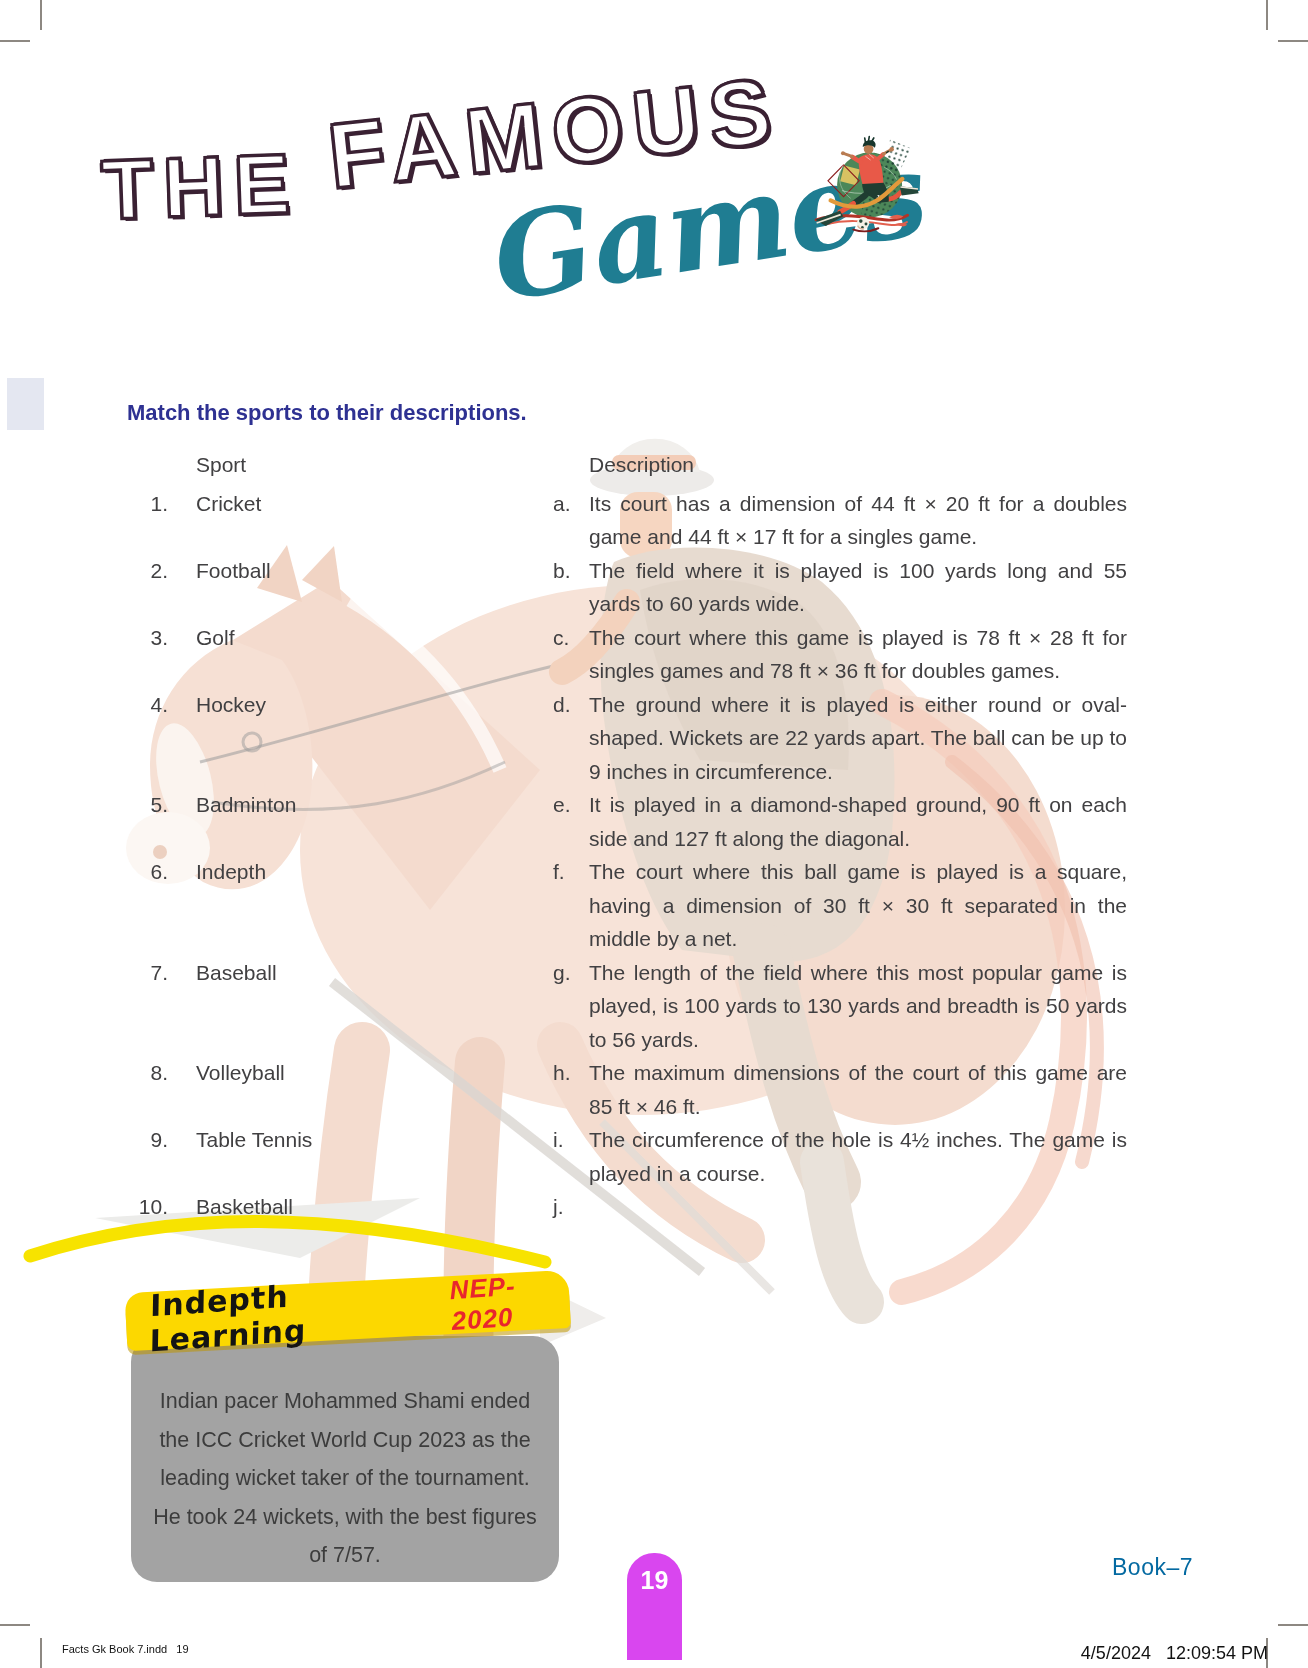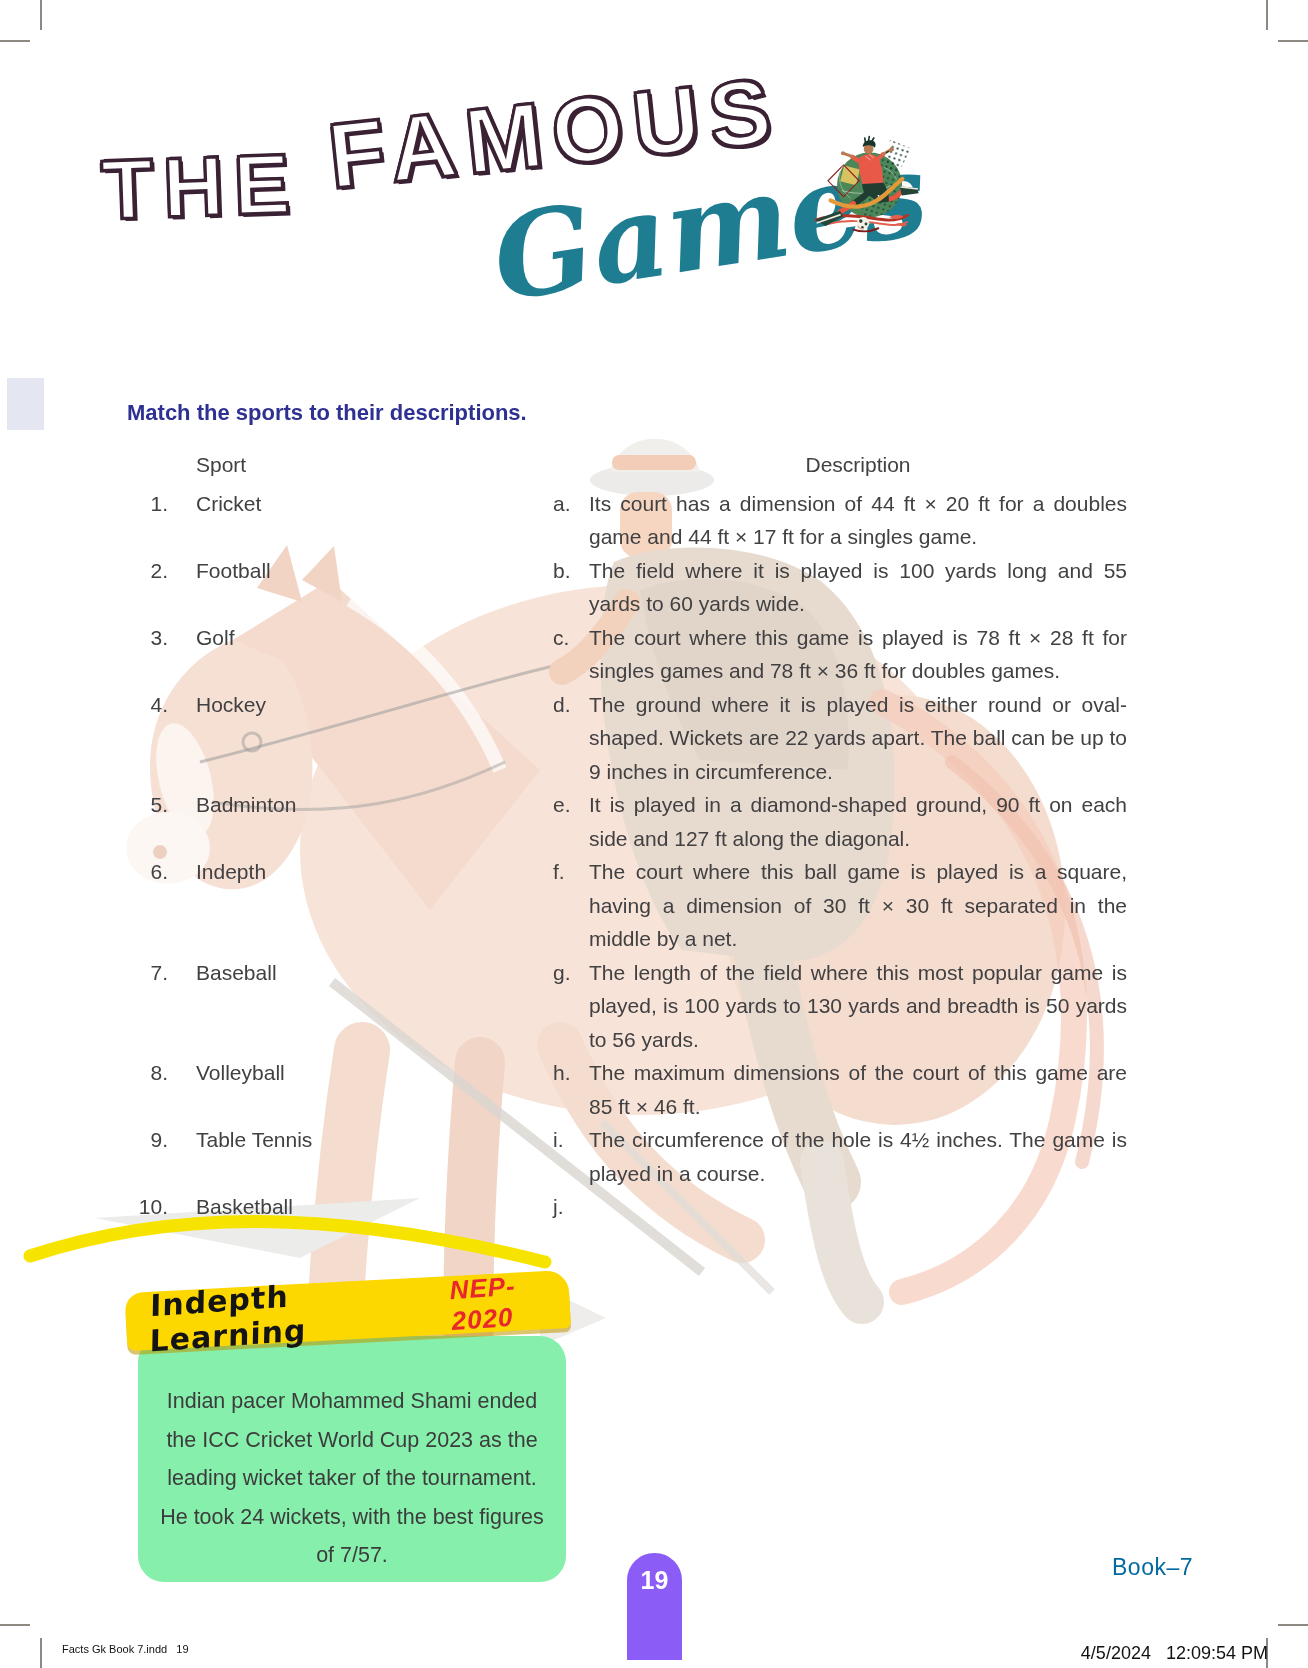--- a/index.html
+++ b/index.html
@@ -35,51 +35,51 @@
 
   
   .match-heading { position:absolute; left:127px; top:400px; font-size:22px; font-weight:bold; color:#2e3192; z-index:2; }
   .match-table {
     position:absolute; left:125px; top:448px; width:1002px; z-index:2;
     display:grid; grid-template-columns:43px 385px 36px 538px;
     font-size:21px; line-height:33.5px; color:#414042;
   }
   .th { font-weight:normal; margin-bottom:5px; }
   .sport-h { grid-column:2; padding-left:28px; }
-  .desc-h  { grid-column:4; text-align:center; }
+  .desc-h  { grid-column:4; text-align:left; }
   .cell-num   { text-align:right; }
   .cell-sport { padding-left:28px; }
   .cell-letter{ text-align:left; }
   .cell-desc  { text-align:justify; }
 
   
   .yellow-swoosh { position:absolute; left:0; top:0; z-index:1; pointer-events:none; }
   .indepth-body {
-    position:absolute; left:138px; top:1336px; width:428px; height:246px;
-    background:#86efac; border-radius:26px; z-index:3;
+    position:absolute; left:131px; top:1336px; width:428px; height:246px;
+    background:#a3a3a3; border-radius:26px; z-index:3;
     display:flex; justify-content:center;
   }
   .indepth-text { margin-top:46px; width:402px; text-align:center; font-size:21.5px; line-height:38.5px; color:#3c3c3c; }
   .indepth-banner {
     position:absolute; left:126px; top:1291px; width:444px; height:58px;
     background:#fcd800; border-radius:18px 22px 6px 8px;
     transform:rotate(-3deg); transform-origin:40px 50%;
     box-shadow:0 4px 0 rgba(190,150,0,0.55);
     display:flex; align-items:center; padding-left:24px; box-sizing:border-box; gap:16px; z-index:4;
   }
   .indepth-title {
     font-family:"DejaVu Sans", sans-serif; font-weight:bold; font-size:30px; color:#141414;
     transform:skewX(-5deg) rotate(-1deg); letter-spacing:1px;
   }
   .indepth-badge { font-weight:bold; font-style:italic; font-size:26px; color:#e8262d; letter-spacing:1px; transform:rotate(-1deg); }
 
   
   .page-badge {
     position:absolute; left:627px; top:1553px; width:55px; height:107px;
-    background:#8b5cf6; border-radius:27px 27px 0 0; z-index:4;
+    background:#d946ef; border-radius:27px 27px 0 0; z-index:4;
     color:#ffffff; font-weight:bold; font-size:25px; text-align:center;
     padding-top:13px; box-sizing:border-box;
   }
   .book-label { position:absolute; left:1112px; top:1554px; font-size:23px; color:#0369a1; letter-spacing:0.5px; z-index:4; }
   .footer-left  { position:absolute; left:62px;  top:1643px; font-size:11px; color:#121212; white-space:pre; z-index:4; }
   .footer-right { position:absolute; right:40px; top:1643px; font-size:18px; color:#121212; white-space:pre; z-index:4; }
 
   .watermark { position:absolute; left:0; top:0; z-index:0; pointer-events:none; }
   .hero-illo { position:absolute; left:790px; top:30px; z-index:2; pointer-events:none; }
 </style>

